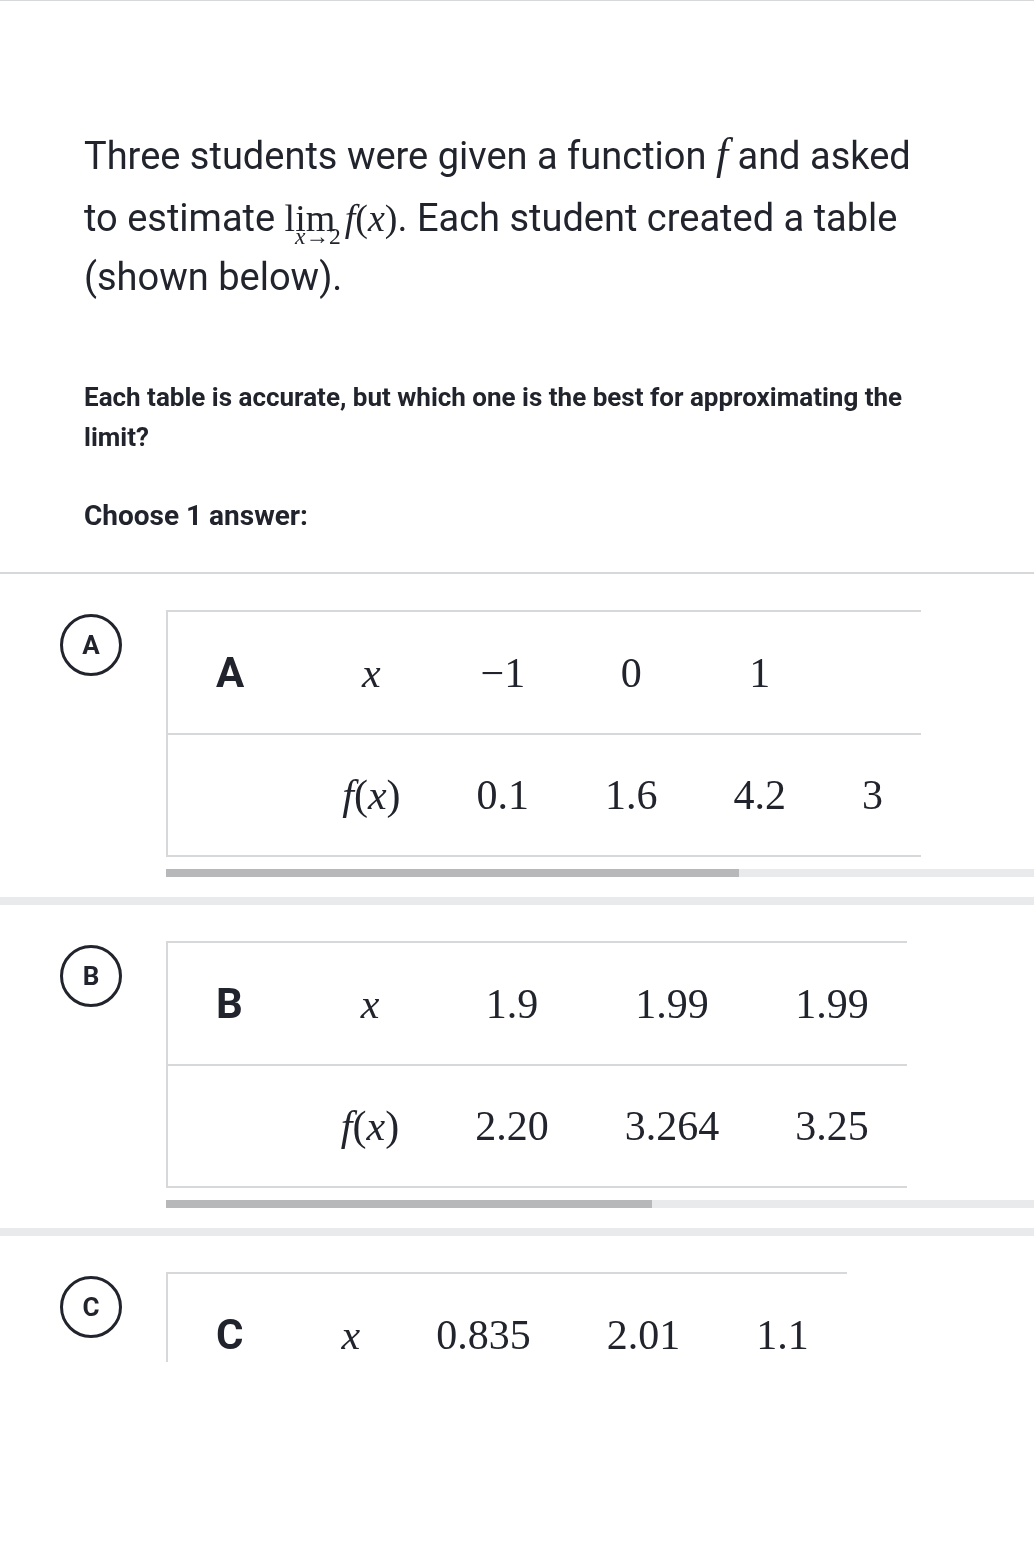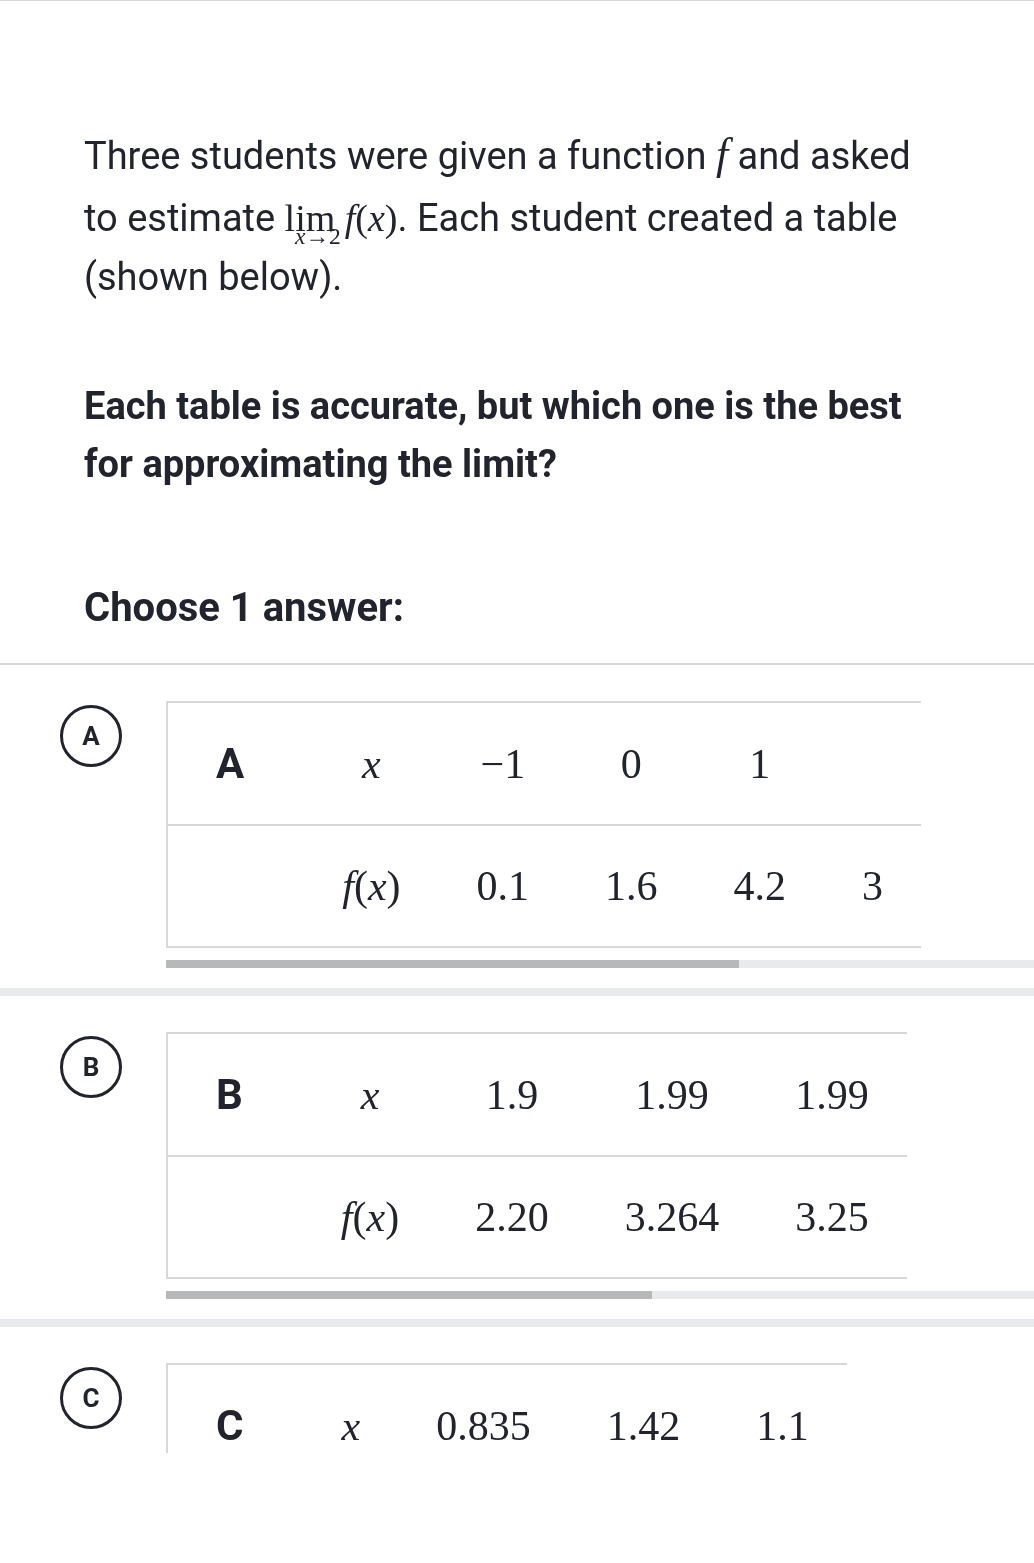--- a/index.html
+++ b/index.html
@@ -16,24 +16,24 @@
 .question-body {
   padding: 0 84px;
 }
 .prompt {
   font-size: 38px;
   line-height: 1.55;
   font-weight: 400;
   margin-bottom: 70px;
 }
 .bold-prompt {
-  font-size: 38px;
+  font-size: 26px;
   line-height: 1.55;
   font-weight: 700;
-  margin-bottom: 90px;
+  margin-bottom: 42px;
 }
 .math-it {
   font-family: "Georgia", "Times New Roman", serif;
   font-style: italic;
 }
 .limit {
   display: inline-block;
   position: relative;
   vertical-align: baseline;
   font-family: "Georgia", "Times New Roman", serif;
@@ -45,23 +45,23 @@
   position: absolute;
   left: 8px;
   top: 1.25em;
   width: 100%;
   text-align: center;
   font-size: 0.62em;
   font-style: italic;
   white-space: nowrap;
 }
 .choose {
-  font-size: 40px;
-  font-weight: 700;
-  margin-bottom: 32px;
+  font-size: 28px;
+  font-weight: 700;
+  margin-bottom: 40px;
 }
 .choices {
   border-top: 2px solid #d6d8da;
 }
 .choice {
   border-top: 8px solid #e8eaec;
   padding: 36px 0 0 60px;
   display: flex;
   align-items: flex-start;
   gap: 44px;
@@ -212,21 +212,21 @@
     <div class="radio-letter">
       <span>C</span>
     </div>
     <div class="scroll-wrap cutoff">
       <table class="data">
         <tbody>
             <tr>
           <th class="lab">C</th>
           <td class="math-it">x</td>
           <td>0.835</td>
-          <td>1.42</td>
+          <td>2.01</td>
           <td>1.1</td>
         </tr>
       </tbody>
         </table>
     </div>
   </div>
 
 </div>
 
 </body></html>

